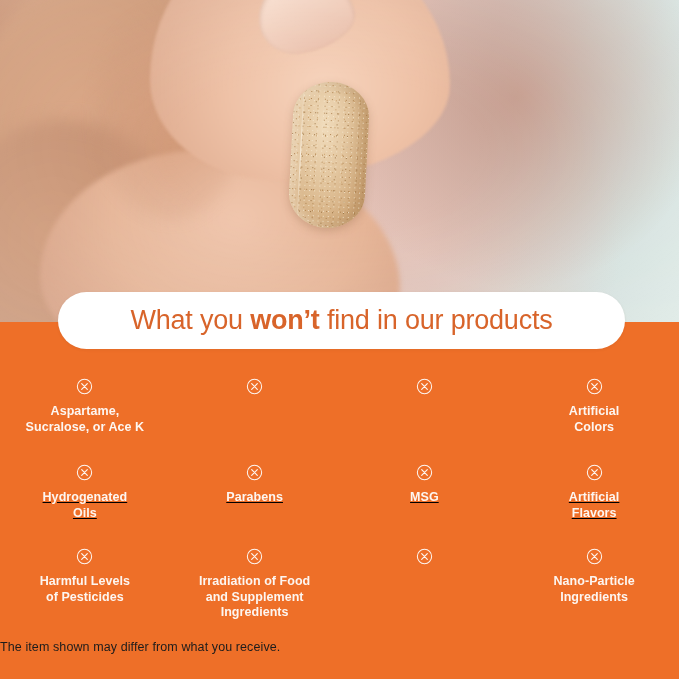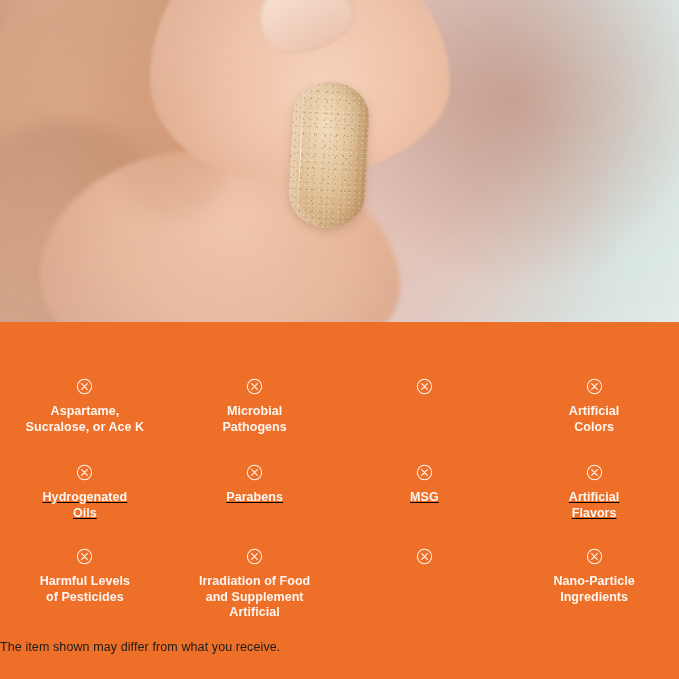--- a/index.html
+++ b/index.html
@@ -264,39 +264,40 @@
     <div class="nail"></div>
     <div class="tablet">
       <div class="tablet-speckle"></div>
       <div class="tablet-seam"></div>
     </div>
     <div class="photo-veil"></div>
   </div>
 
   <div class="orange-panel"></div>
 
+  <div class="headline-pill">
+    <div class="headline-text"><span>What you </span><span class="strong">won’t</span><span> find in our products</span></div>
+  </div>
 
   <div class="items-grid">
 
     <div class="grid-row row-1">
       <div class="grid-cell">
         <svg class="ban-icon" viewBox="0 0 20 20">
           <circle cx="10" cy="10" r="8.4" fill="none" stroke="#fdf6f1" stroke-width="1.2"></circle>
           <path d="M6.7 6.7 L13.3 13.3 M13.3 6.7 L6.7 13.3" stroke="#fdf6f1" stroke-width="1.4" stroke-linecap="round"></path>
         </svg>
         <div class="item-label">Aspartame,
 Sucralose, or Ace K</div>
       </div>
       <div class="grid-cell">
         <svg class="ban-icon" viewBox="0 0 20 20">
           <circle cx="10" cy="10" r="8.4" fill="none" stroke="#fdf6f1" stroke-width="1.2"></circle>
           <path d="M6.7 6.7 L13.3 13.3 M13.3 6.7 L6.7 13.3" stroke="#fdf6f1" stroke-width="1.4" stroke-linecap="round"></path>
         </svg>
-        <div class="item-label">Microbial
-Pathogens</div>
       </div>
       <div class="grid-cell">
         <svg class="ban-icon" viewBox="0 0 20 20">
           <circle cx="10" cy="10" r="8.4" fill="none" stroke="#fdf6f1" stroke-width="1.2"></circle>
           <path d="M6.7 6.7 L13.3 13.3 M13.3 6.7 L6.7 13.3" stroke="#fdf6f1" stroke-width="1.4" stroke-linecap="round"></path>
         </svg>
       </div>
       <div class="grid-cell">
         <svg class="ban-icon" viewBox="0 0 20 20">
           <circle cx="10" cy="10" r="8.4" fill="none" stroke="#fdf6f1" stroke-width="1.2"></circle>
@@ -349,21 +350,21 @@
         <div class="item-label">Harmful Levels
 of Pesticides</div>
       </div>
       <div class="grid-cell">
         <svg class="ban-icon" viewBox="0 0 20 20">
           <circle cx="10" cy="10" r="8.4" fill="none" stroke="#fdf6f1" stroke-width="1.2"></circle>
           <path d="M6.7 6.7 L13.3 13.3 M13.3 6.7 L6.7 13.3" stroke="#fdf6f1" stroke-width="1.4" stroke-linecap="round"></path>
         </svg>
         <div class="item-label">Irradiation of Food
 and Supplement
-Artificial</div>
+Ingredients</div>
       </div>
       <div class="grid-cell">
         <svg class="ban-icon" viewBox="0 0 20 20">
           <circle cx="10" cy="10" r="8.4" fill="none" stroke="#fdf6f1" stroke-width="1.2"></circle>
           <path d="M6.7 6.7 L13.3 13.3 M13.3 6.7 L6.7 13.3" stroke="#fdf6f1" stroke-width="1.4" stroke-linecap="round"></path>
         </svg>
       </div>
       <div class="grid-cell">
         <svg class="ban-icon" viewBox="0 0 20 20">
           <circle cx="10" cy="10" r="8.4" fill="none" stroke="#fdf6f1" stroke-width="1.2"></circle>

